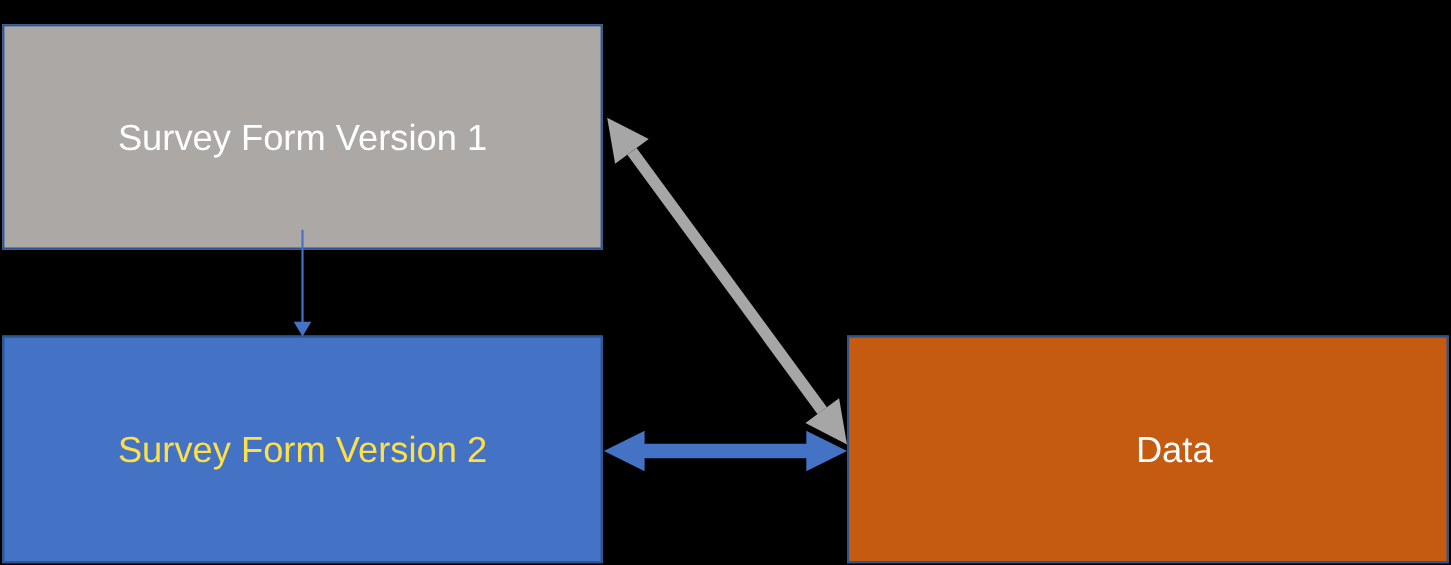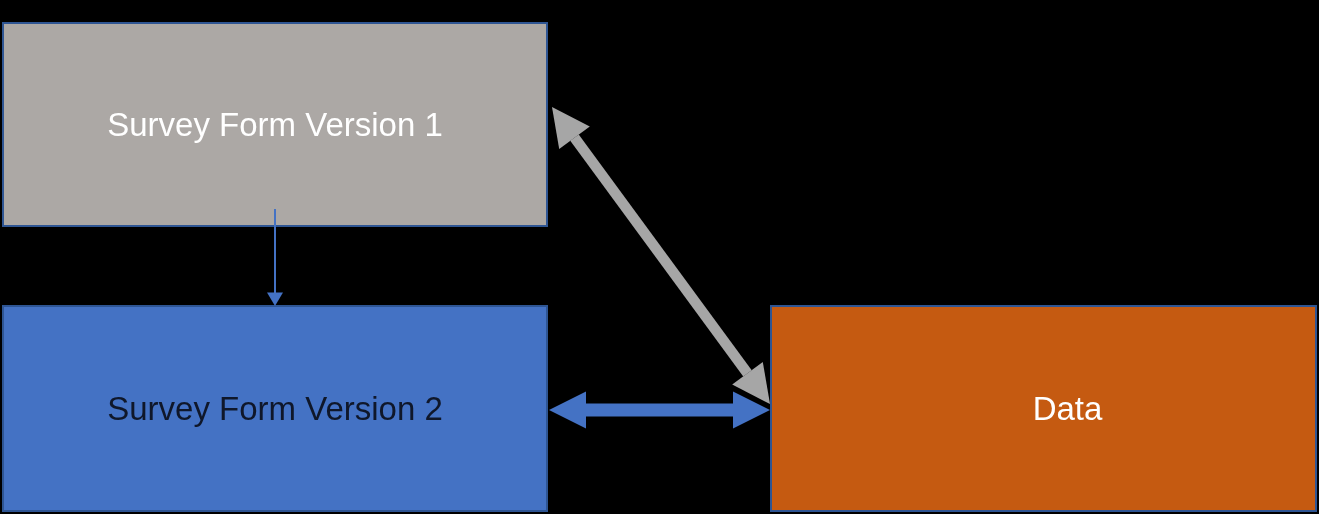--- a/index.html
+++ b/index.html
@@ -42,21 +42,21 @@
 </head>
 <body>
 
 <div class="stage" style="background-color: rgb(0, 0, 0);">
 
   <div class="node node-survey-v1" style="background-color: rgb(172, 168, 165); border-color: rgb(46, 85, 147);">
     <span class="node-label" style="color: rgb(255, 255, 255);">Survey Form Version 1</span>
   </div>
 
   <div class="node node-survey-v2" style="background-color: rgb(68, 114, 196); border-color: rgb(46, 85, 147);">
-    <span class="node-label" style="color: #0f172a; text-align: right;">Survey Form Version 2</span>
+    <span class="node-label" style="color: #fde047; text-align: right;">Survey Form Version 2</span>
   </div>
 
   <div class="node node-data" style="background-color: rgb(197, 90, 17); border-color: rgb(46, 85, 147); padding-left: 48px;">
     <span class="node-label" style="color: rgb(255, 255, 255);">Data</span>
   </div>
 
   <svg class="connector-layer" viewBox="0 0 1319 514">
 
     <g>
       <line x1="275" y1="209" x2="275" y2="294" stroke-width="2" stroke="#4472C4"></line>

